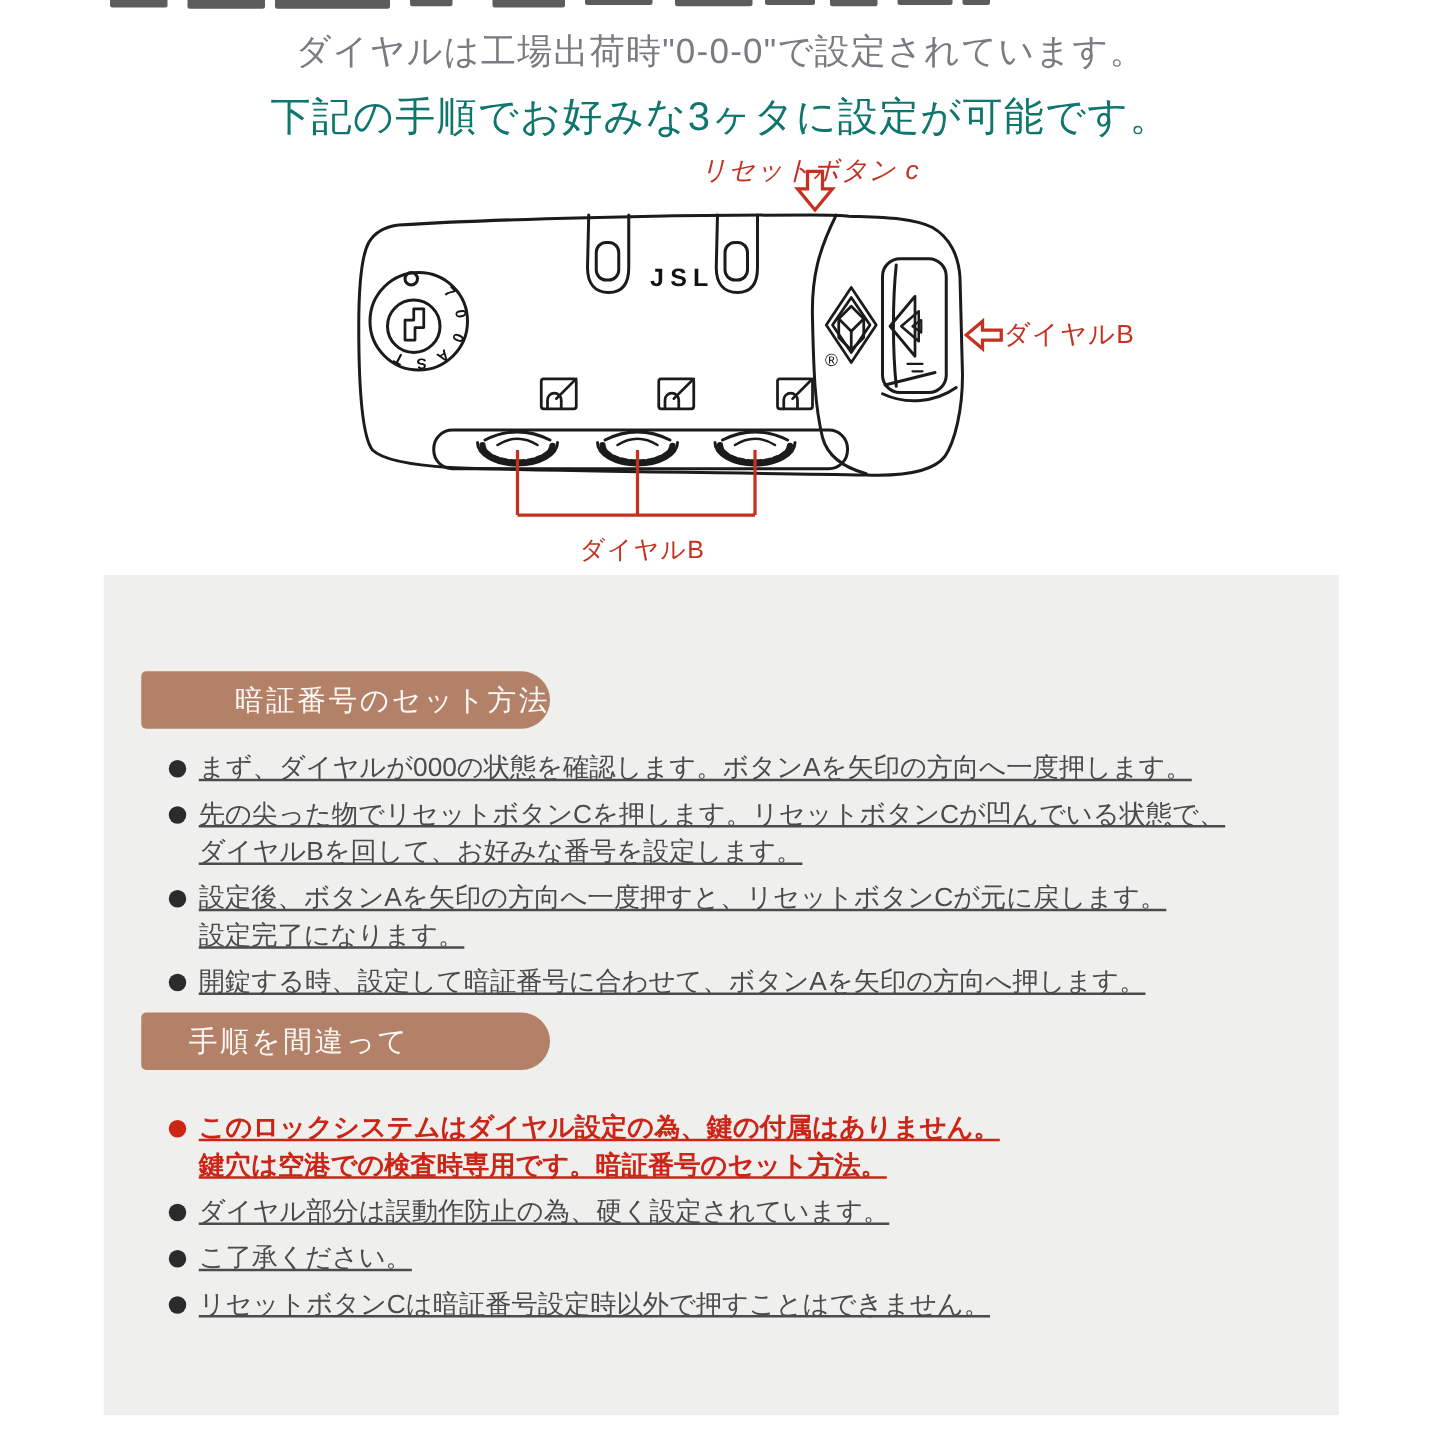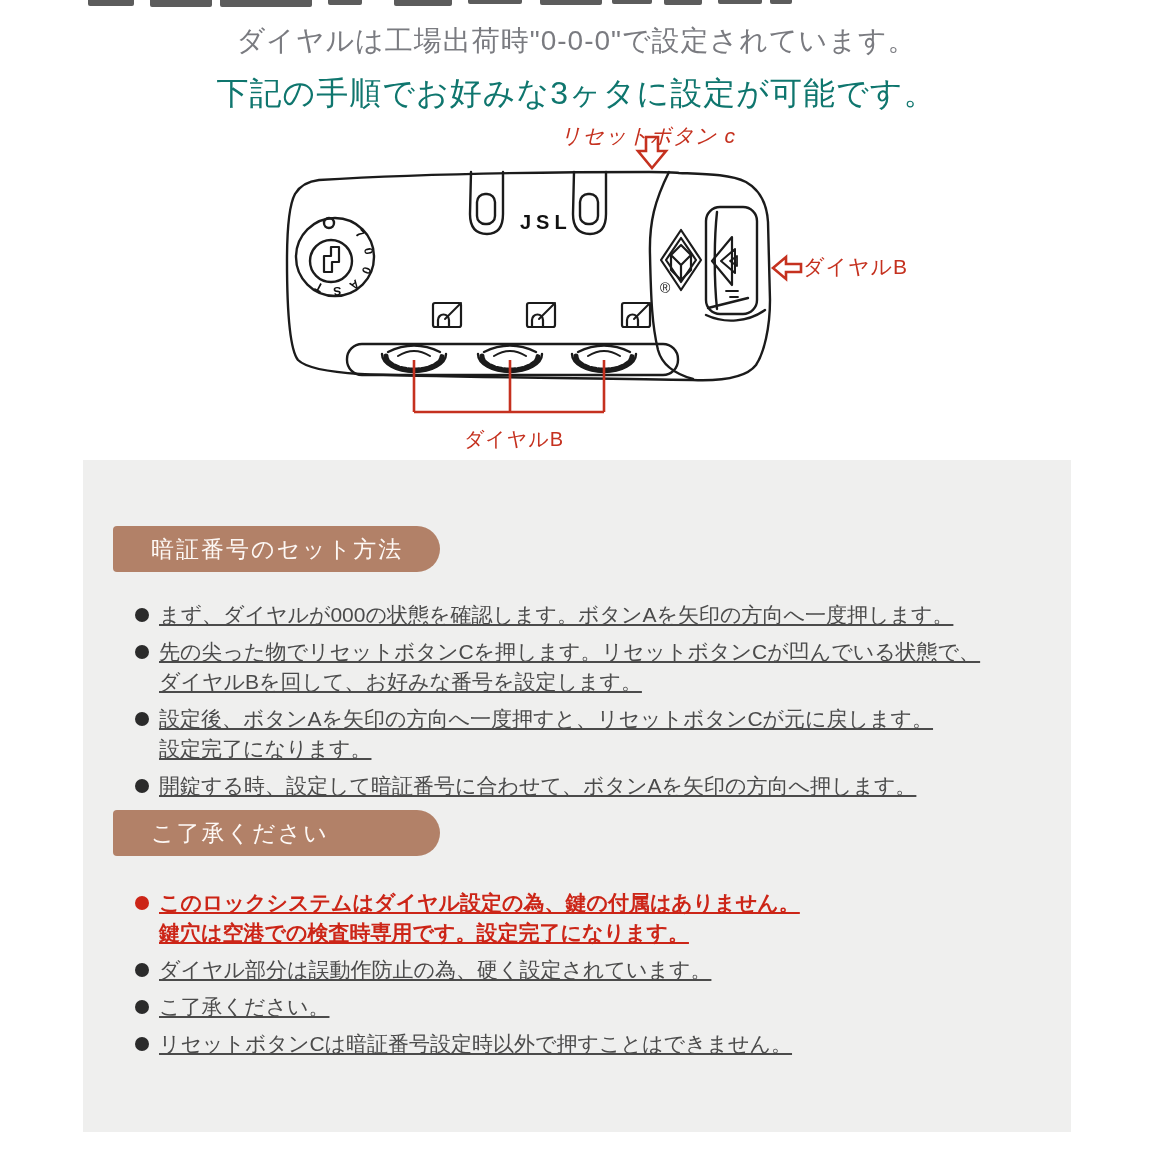--- a/index.html
+++ b/index.html
@@ -35,21 +35,21 @@
     position:absolute;left:83px;top:460px;width:988px;height:672px;
     background:var(--card-bg);
   }
   .pill{
     position:absolute;left:30px;width:327px;height:46px;
     background:var(--accent-pill);
     border-radius:4px 23px 23px 4px;
     color:#fdf8f5;font-size:23px;line-height:46px;
     padding-left:38px;letter-spacing:2px;white-space:nowrap;
   }
-  #pill-setup{top:66px;}
+  #pill-setup{top:77px;text-align:right;}
   #pill-caution{top:350px;}
   .blist{position:absolute;left:52px;width:930px;}
   #list-setup{top:140px;}
   #list-caution{top:428px;}
   .bitem{display:flex;margin-bottom:7px;}
   .dot{
     flex:none;width:14px;height:14px;border-radius:50%;
     background:#2b2b2b;margin:8px 10px 0 0;
   }
   .blines{font-size:21px;line-height:30px;color:var(--body-text);text-decoration:underline;}
@@ -225,29 +225,29 @@
     </div>
     <div class="bitem">
       <span class="dot"></span>
       <div class="blines">
         <div class="bline">開錠する時、設定して暗証番号に合わせて、ボタンAを矢印の方向へ押します。</div>
       </div>
     </div>
   </div>
 
   <div id="pill-caution" class="pill">
-    <span>こ了承ください</span>
+    <span>手順を間違って</span>
   </div>
 
   <div id="list-caution" class="blist">
     <div class="bitem red">
       <span class="dot"></span>
       <div class="blines">
         <div class="bline">このロックシステムはダイヤル設定の為、鍵の付属はありません。</div>
-        <div class="bline">鍵穴は空港での検査時専用です。設定完了になります。</div>
+        <div class="bline">鍵穴は空港での検査時専用です。暗証番号のセット方法。</div>
       </div>
     </div>
     <div class="bitem">
       <span class="dot"></span>
       <div class="blines">
         <div class="bline">ダイヤル部分は誤動作防止の為、硬く設定されています。</div>
       </div>
     </div>
     <div class="bitem">
       <span class="dot"></span>

